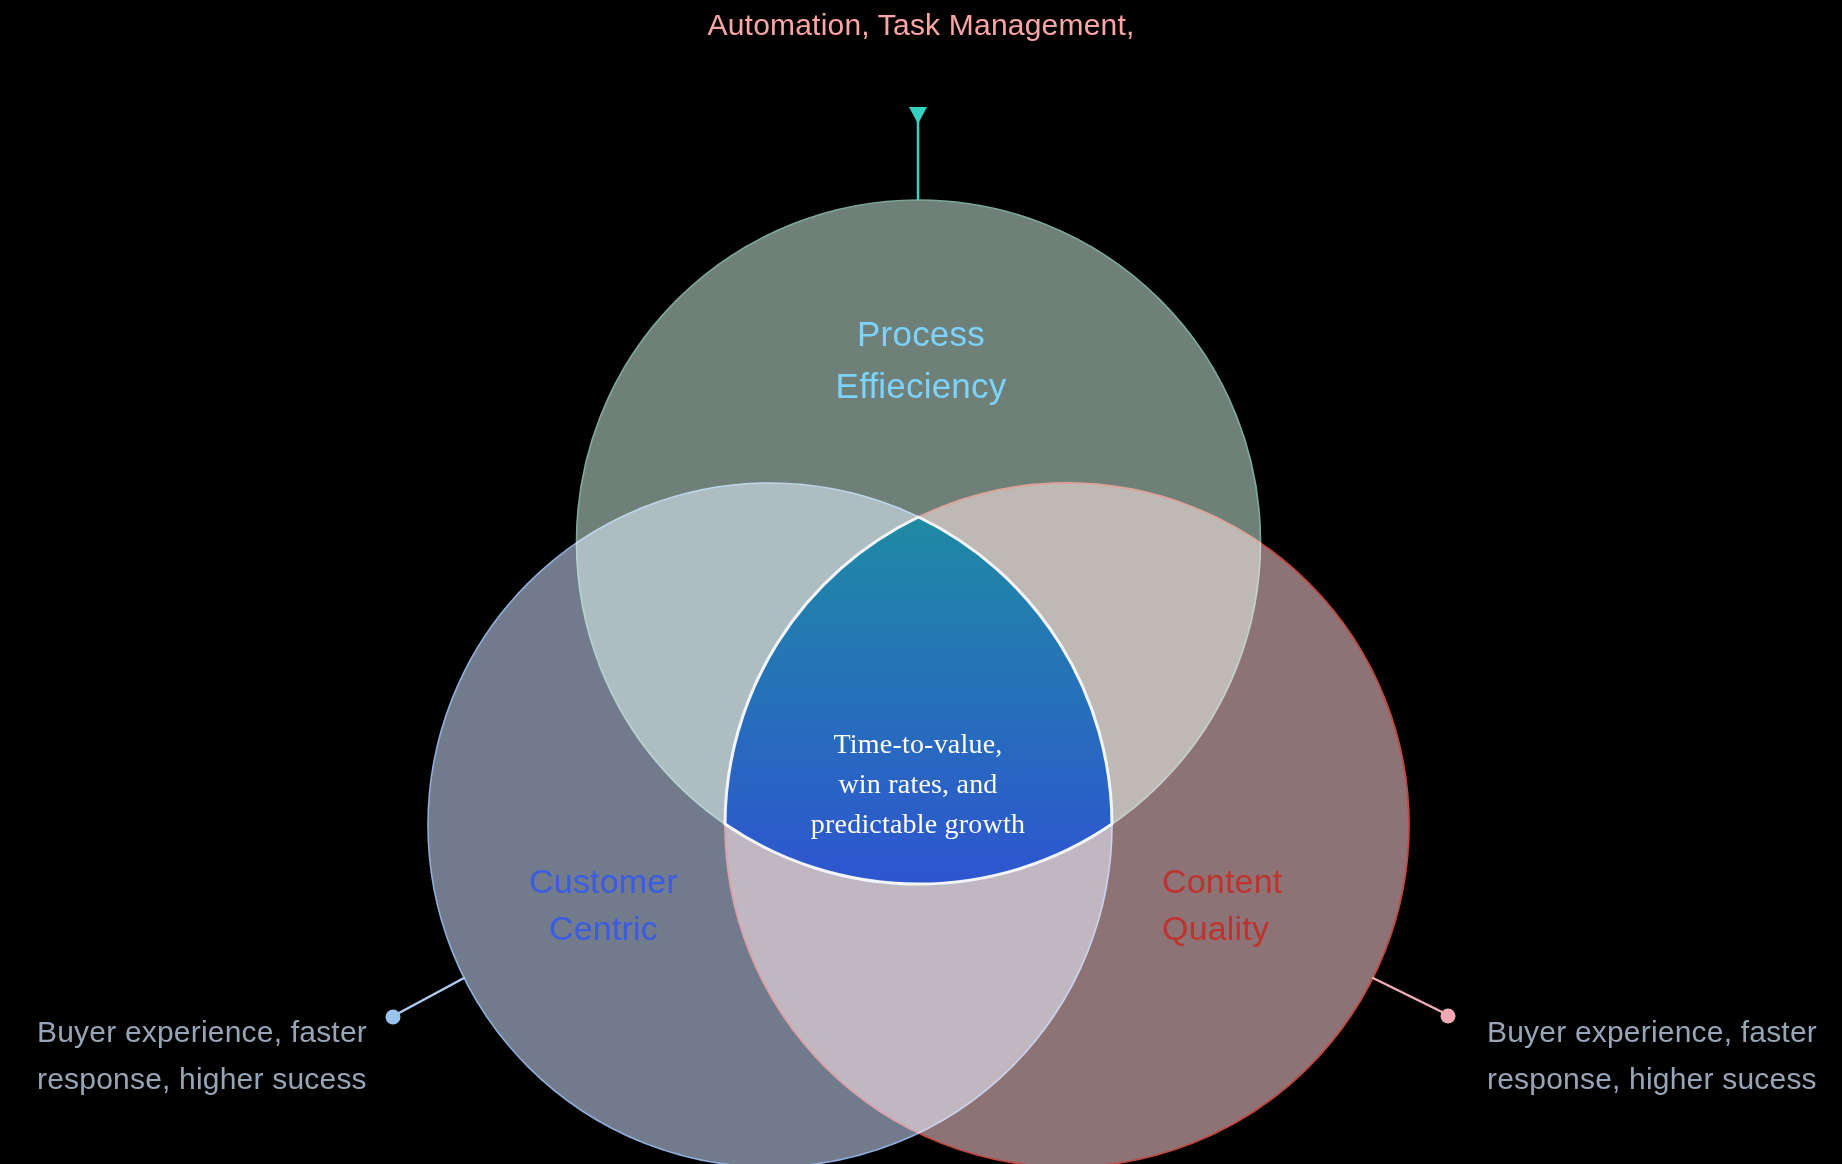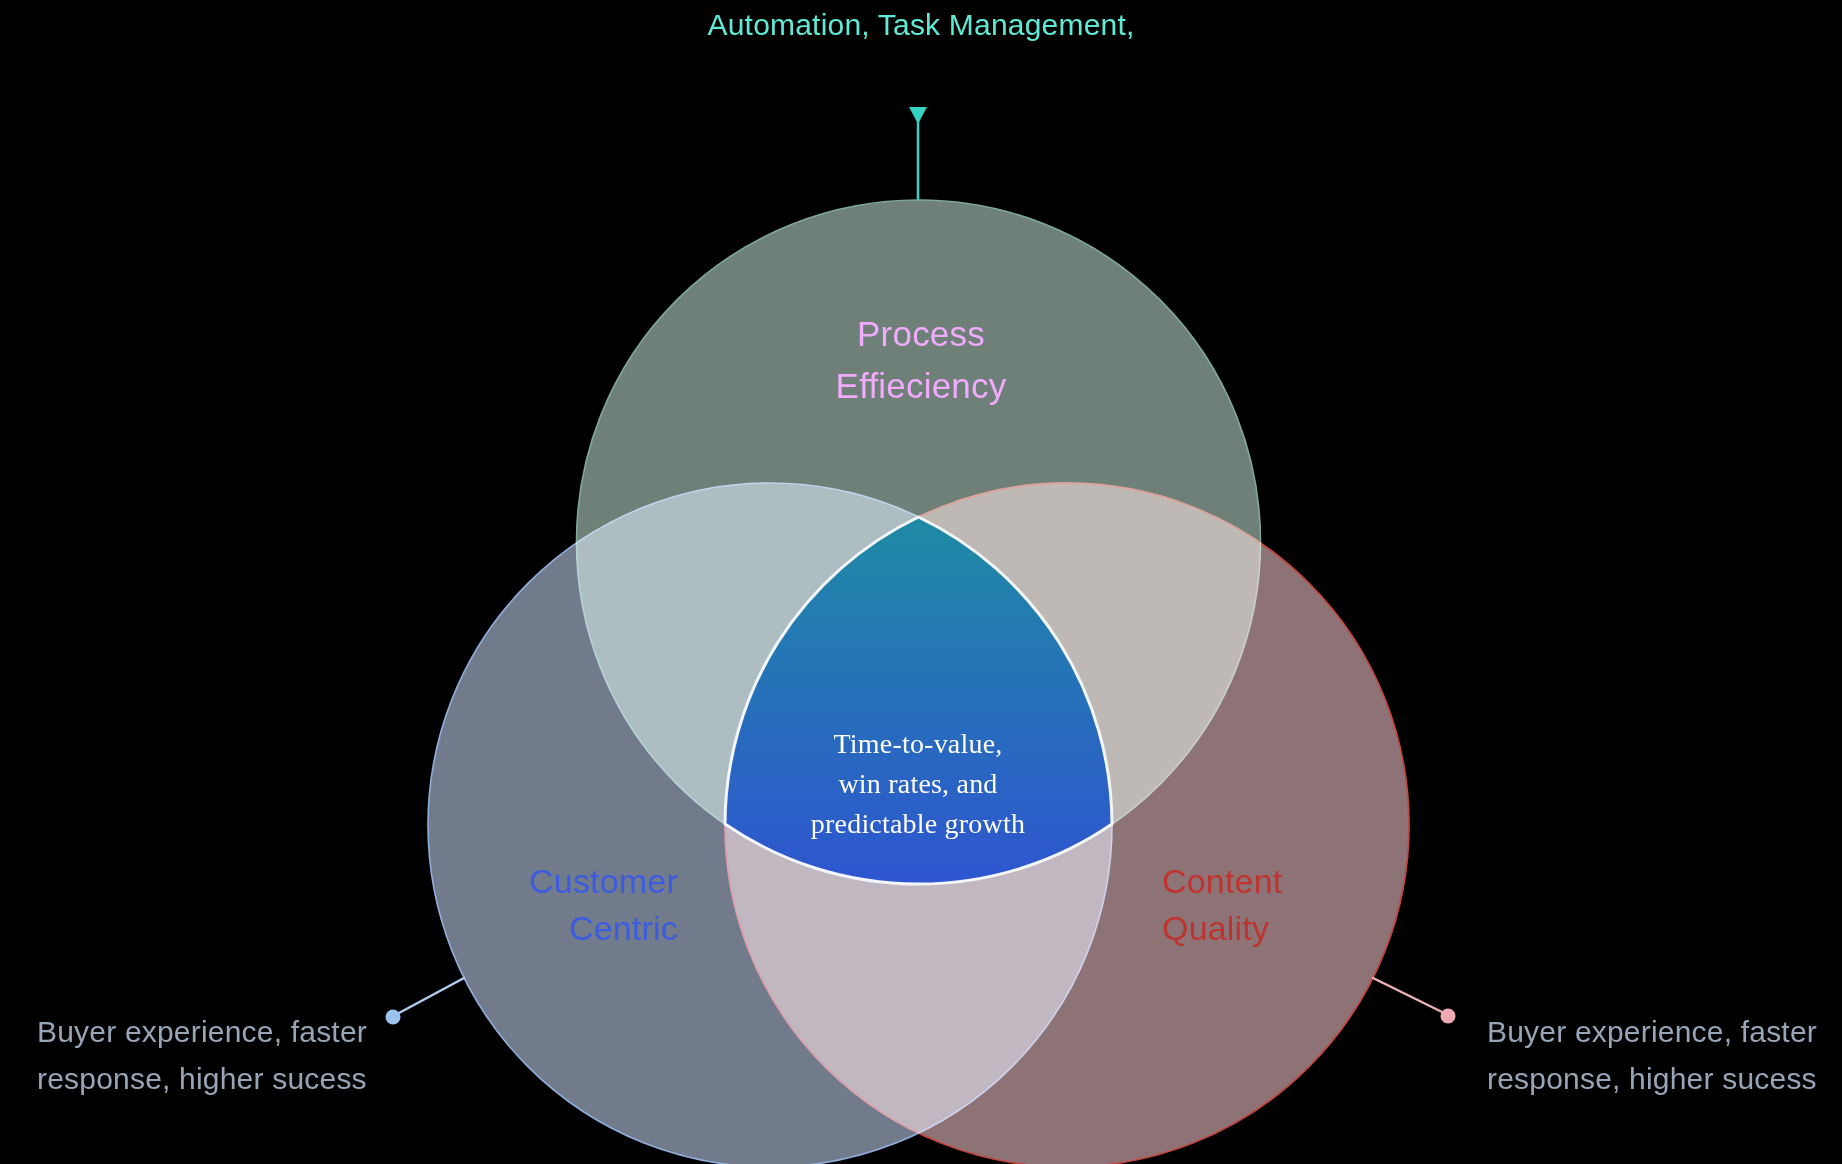--- a/index.html
+++ b/index.html
@@ -86,30 +86,30 @@
     <polygon points="909,107 927,107 918,124" fill="#35D2C2"></polygon>
     <line x1="918" y1="121" x2="918" y2="199" stroke-width="2.5" stroke-linecap="round" stroke="#35D2C2"></line>
 
     <line x1="399" y1="1013" x2="464" y2="978" stroke-width="2.5" stroke-linecap="round" stroke="#AFCDEF"></line>
     <circle cx="393" cy="1017" r="7.5" fill="#9CC2EE"></circle>
 
     <line x1="1373" y1="978" x2="1442" y2="1012" stroke-width="2.5" stroke-linecap="round" stroke="#F0AEB6"></line>
     <circle cx="1448" cy="1016" r="7.5" fill="#EFA9B3"></circle>
   </svg>
 
-  <div class="txt ann-top" style="color: #5eead4;">
+  <div class="txt ann-top" style="color: #fca5a5;">
     <div>Automation, Task Management,</div>
   </div>
 
-  <div class="txt process-label" style="color: #f0abfc;">
+  <div class="txt process-label" style="color: #7dd3fc;">
     <div>Process</div>
     <div>Effieciency</div>
   </div>
 
-  <div class="txt customer-label" style="color: rgb(59, 91, 224);">
+  <div class="txt customer-label" style="color: rgb(59, 91, 224); text-align: center;">
     <div>Customer</div>
     <div>Centric</div>
   </div>
 
   <div class="txt content-label" style="color: rgb(190, 51, 47);">
     <div>Content</div>
     <div>Quality</div>
   </div>
 
 

